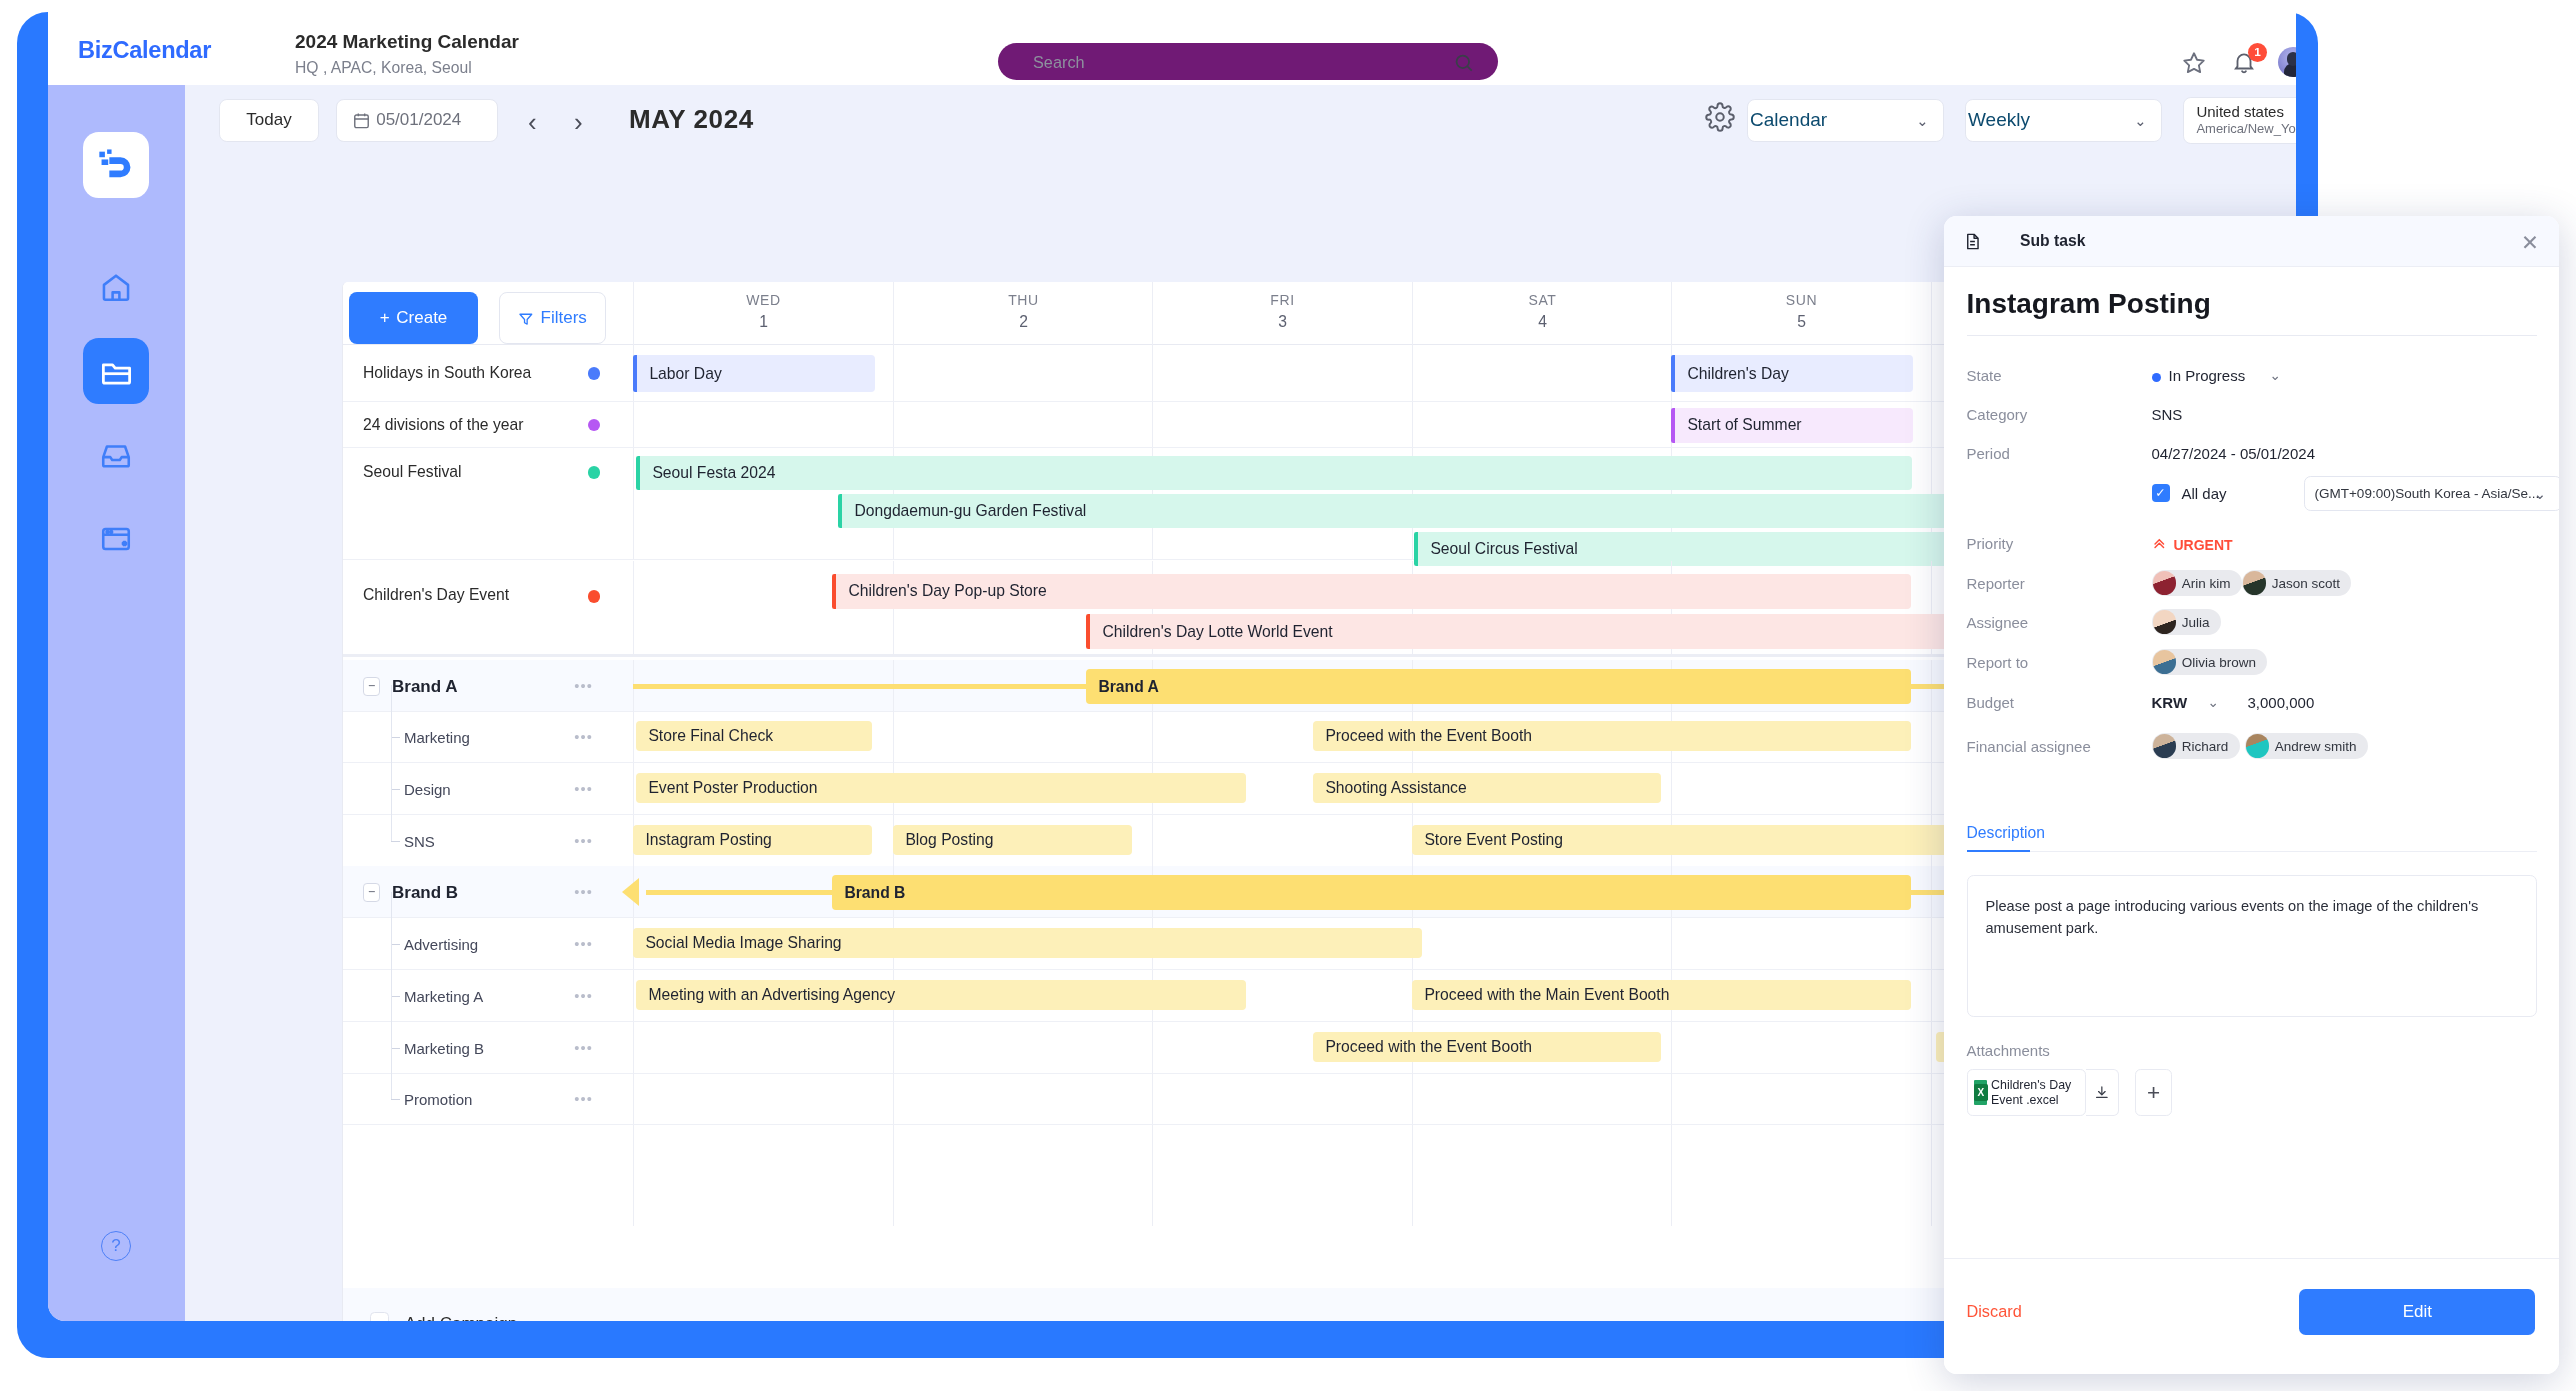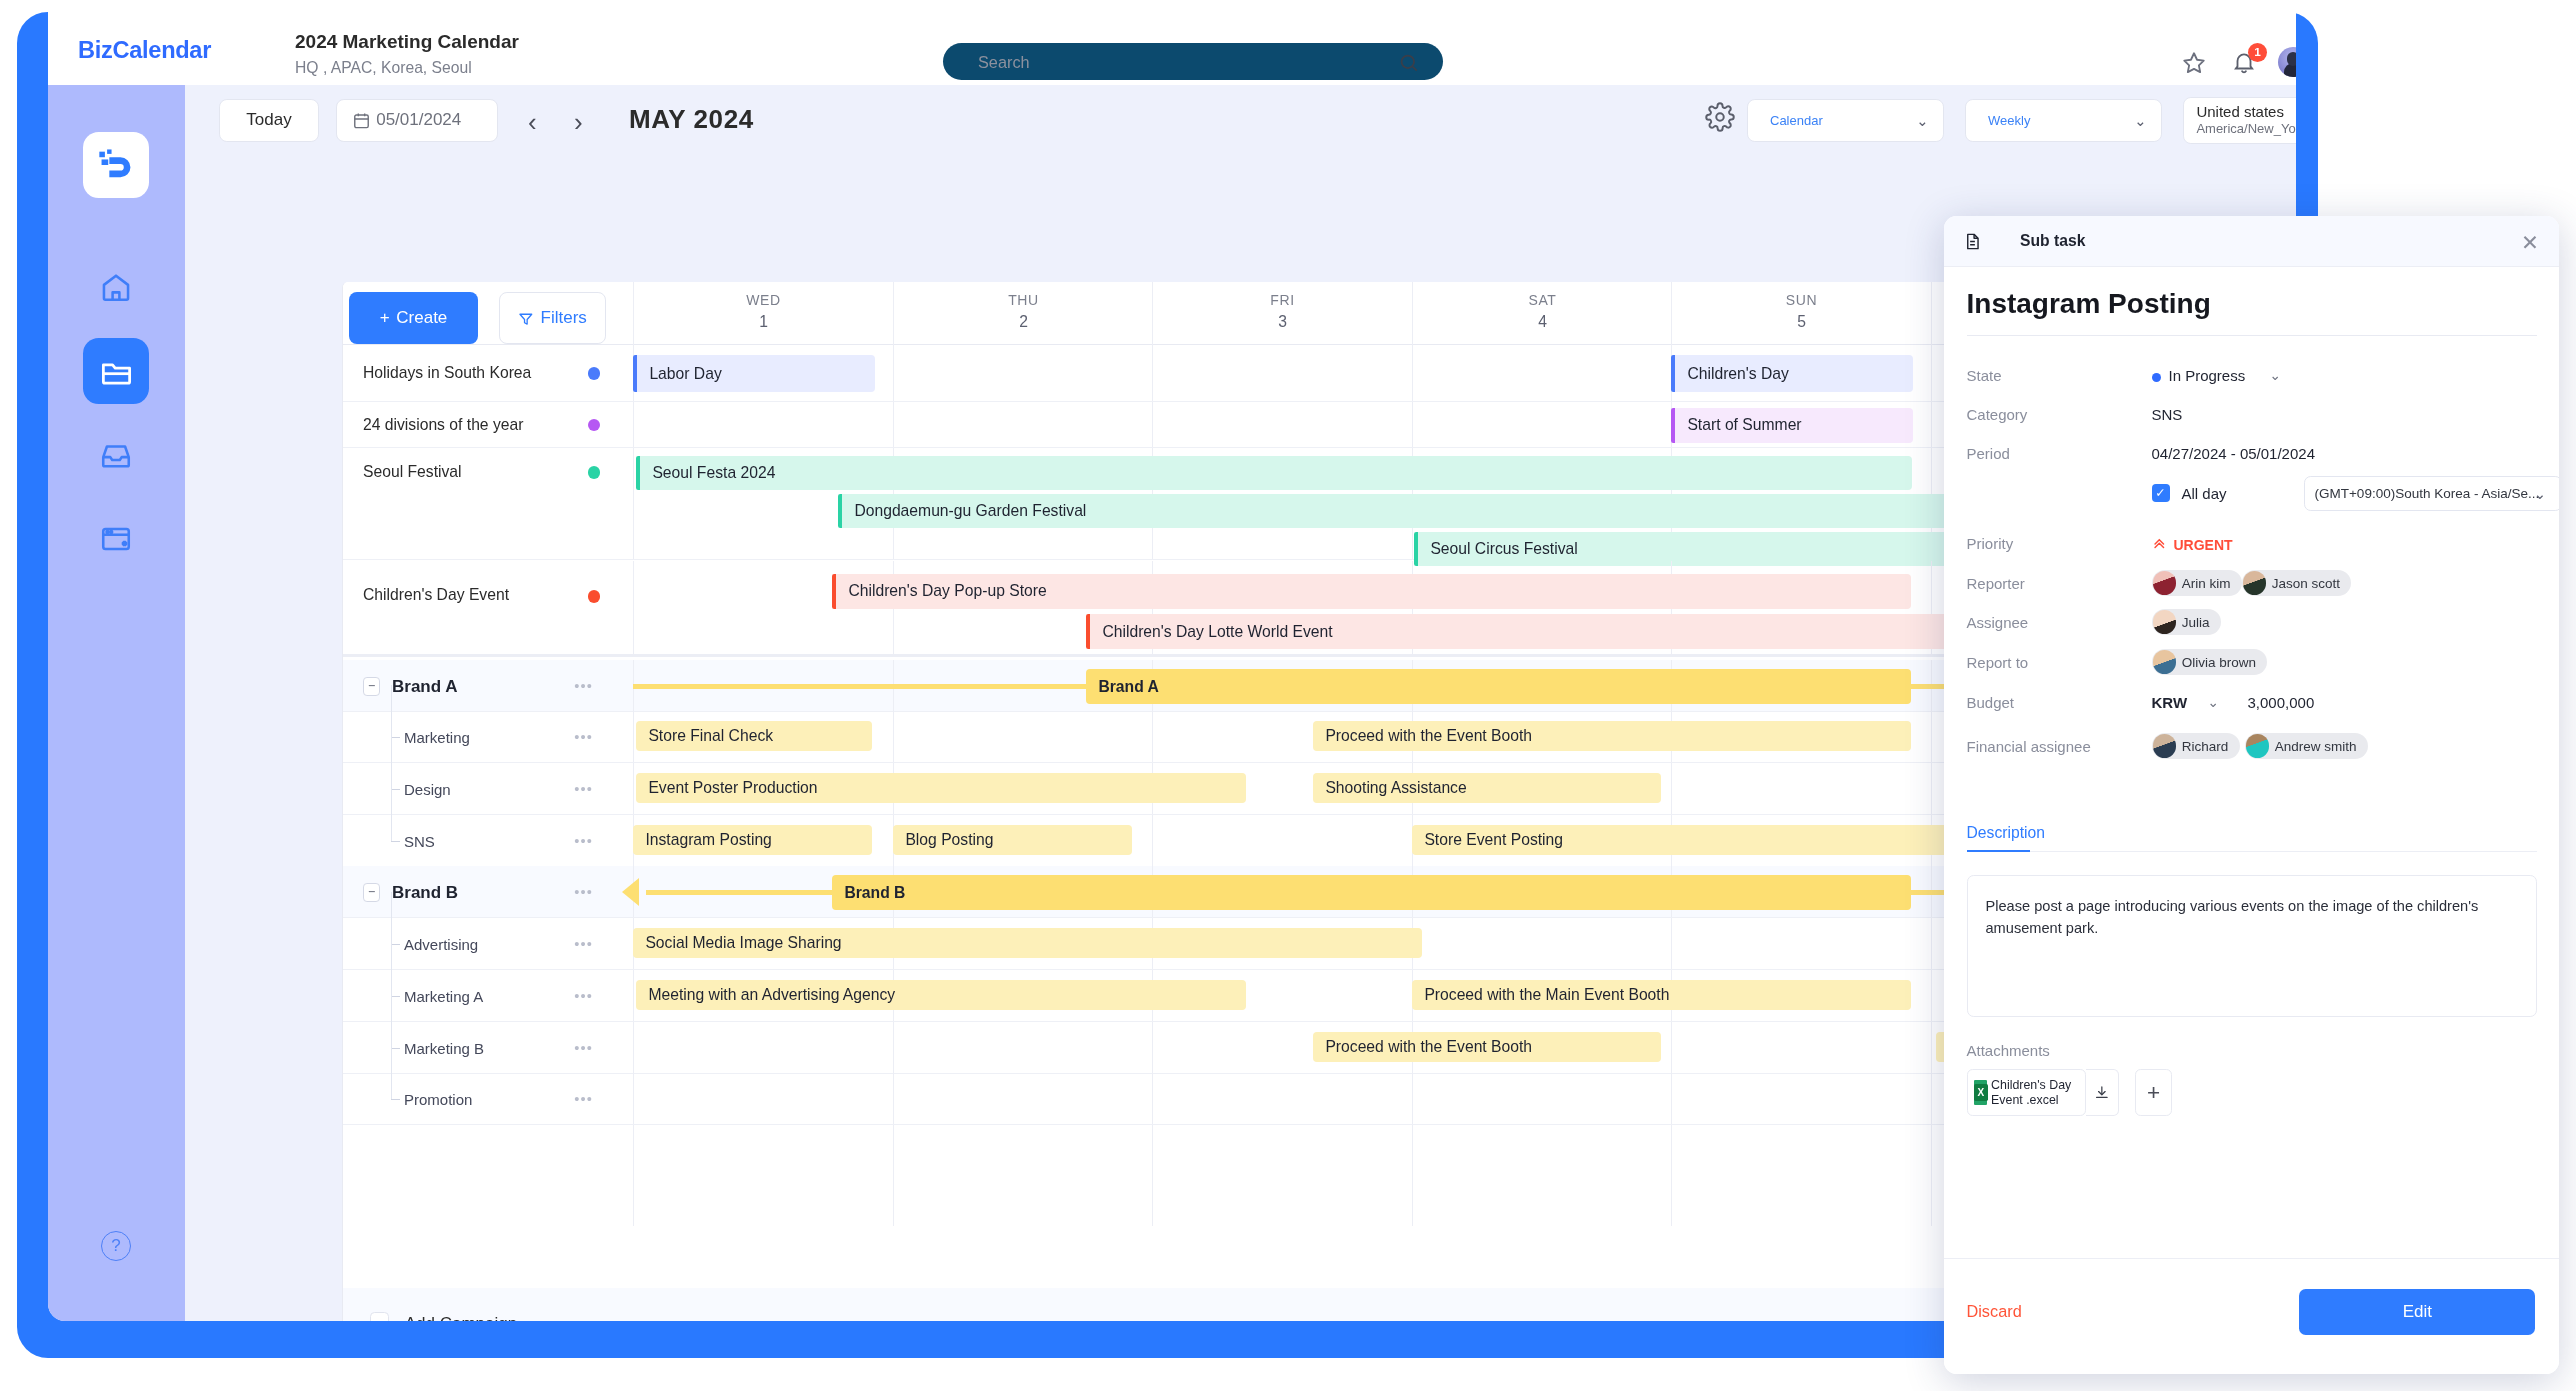--- a/index.html
+++ b/index.html
@@ -36,22 +36,22 @@
   }
   #doc-title {
     position: absolute; left: 247px; top: 19px;
     font-size: 19px; font-weight: bold; color: #2b2b2b;
   }
   #doc-subtitle {
     position: absolute; left: 247px; top: 47px;
     font-size: 15.7px; color: #7b7f8c;
   }
   #search-box {
-    position: absolute; left: 895px; top: 31px; width: 500px; height: 37px;
-    background: #0c4a6e; border-radius: 19px;
+    position: absolute; left: 950px; top: 31px; width: 500px; height: 37px;
+    background: #701a75; border-radius: 19px;
   }
   #search-input-text {
     position: absolute; left: 35px; top: 9.6px;
     font-size: 16.3px; color: #8d919e;
   }
   #search-icon { position: absolute; right: 23.6px; top: 8.4px; }
   #star-icon  { position: absolute; left: 2133px; top: 38px; }
   #bell-wrap  { position: absolute; left: 2183px; top: 37px; }
   #bell-badge {
     position: absolute; left: 17px; top: -6.7px;
@@ -108,21 +108,21 @@
   #btn-today span { font-size: 17px; color: #2b2b2b; }
   #btn-date { left: 151px; top: 13.5px; width: 162px; height: 43px; }
   #date-text { margin-left: 5.6px; font-size: 17px; color: #6e717c; text-align: center; }
   #nav-prev { position: absolute; left: 343px; top: 21.4px; font-size: 26px; color: #4a4d58; cursor: pointer; }
   #nav-next { position: absolute; left: 389px; top: 21.4px; font-size: 26px; color: #4a4d58; cursor: pointer; }
   #month-label { position: absolute; left: 444px; top: 19px; font-size: 26px; font-weight: bold; color: #2b2b2b; letter-spacing: 0.6px; }
   #gear-icon-btn { position: absolute; left: 1520px; top: 17px; }
   #sel-calendar { left: 1562px; top: 13.5px; width: 197px; height: 43px; }
   #sel-weekly   { left: 1780px; top: 13.5px; width: 197px; height: 43px; }
   #sel-timezone { left: 1998px; top: 11.2px; width: 202px; height: 47px; flex-direction: column; align-items: flex-start; justify-content: center; }
-  .sel-label { margin-left: 22px; font-size: 13px; color: #3b82f6; }
+  .sel-label { margin-left: 2px; font-size: 19px; color: #0c4a6e; }
   .sel-chev { position: absolute; right: 14.6px; font-size: 14.6px; color: #5c6070; }
   #tz-country { margin-left: 12.4px; font-size: 15px; color: #2b2b2b; line-height: 1.1; }
   #tz-zone { margin-left: 12.4px; font-size: 13px; color: #6e717c; line-height: 1.2; }
 
   
   #btn-create {
     position: absolute; left: 164px; top: 207px; width: 129px; height: 52px;
     background: #2f7cff; border-radius: 7.9px; color: #fff;
     display: flex; align-items: center; justify-content: center; gap: 6.7px;
     font-size: 17px; z-index: 5;

